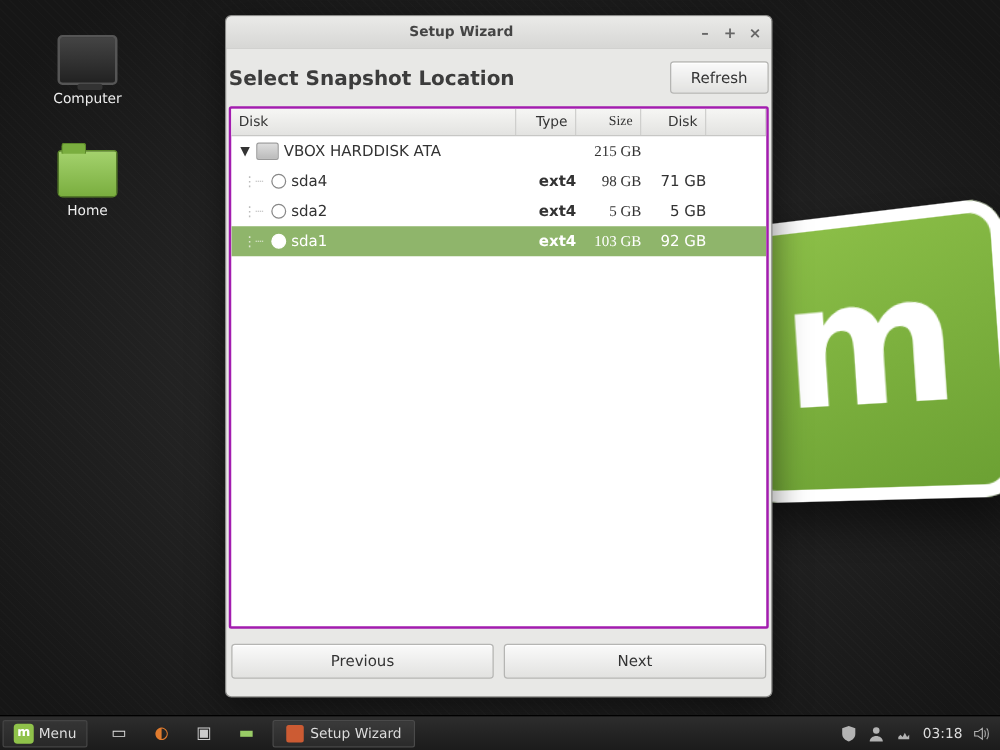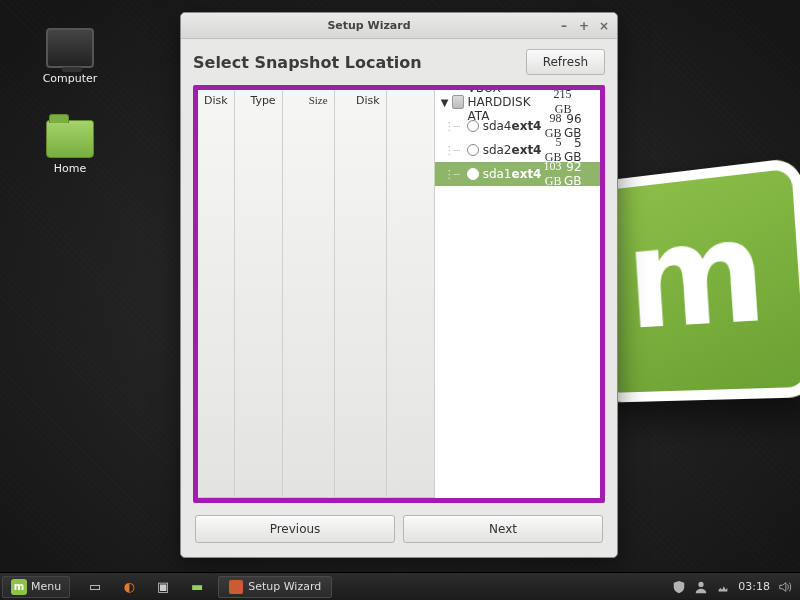--- a/index.html
+++ b/index.html
@@ -51,32 +51,32 @@
 }
 .titlebar {
   height: 26px; background: linear-gradient(#eaeae8,#d7d7d5);
   border-bottom: 1px solid #c0c0be; border-radius: 5px 5px 0 0;
   display: flex; align-items: center; padding: 0 6px;
   font-size: 11px; color: #444; font-weight: 600;
 }
 .titlebar .title { flex:1; text-align:center; }
 .titlebar .wbtn { width:14px; height:14px; margin-left:6px; color:#666; cursor:pointer; display:flex; align-items:center; justify-content:center; font-size:12px; }
 
-.content { flex:1; padding: 10px 12px; display:flex; flex-direction:column; }
+.content { flex:1; padding: 10px 2px; display:flex; flex-direction:column; }
 .heading-row { display:flex; align-items:center; margin-bottom:10px; }
 .heading { font-size: 16px; font-weight: 700; color:#3c3c3c; flex:1; }
 .btn {
   background: linear-gradient(#fafafa,#e2e2e0); border:1px solid #b5b5b3;
   border-radius:3px; font-size:12px; color:#333; padding:5px 16px; cursor:pointer;
   box-shadow: 0 1px 0 #fff inset;
 }
 
 .tree-wrap {
-  flex:1; border:5px solid #a21caf; background:#fff; border-radius:2px;
-  display:flex; flex-direction:row; overflow:hidden; margin-bottom:12px;
+  flex:1; border:2px solid #a21caf; background:#fff; border-radius:2px;
+  display:flex; flex-direction:column; overflow:hidden; margin-bottom:12px;
 }
 .tree-head {
   display:flex; background:linear-gradient(#f6f6f4,#e3e3e1); border-bottom:1px solid #c7c7c5;
   font-size:11px; color:#333;
 }
 .tree-head div { padding:4px 6px; border-right:1px solid #cfcfcd; }
 .col-disk { flex:1; }
 .col-type { width:48px; text-align:right; }
 .col-size { width:52px; text-align:right;font-family:Liberation Serif, serif; }
 .col-free { width:52px; text-align:right; }
@@ -180,21 +180,21 @@
           </div>
 
           <div class="row child">
             <div class="col-disk">
               <span class="tree-lines">⋮┈</span>
               <span class="radio"></span>
               <span>sda4</span>
             </div>
             <div class="col-type">ext4</div>
             <div class="col-size">98 GB</div>
-            <div class="col-free">96 GB</div>
+            <div class="col-free">71 GB</div>
             <div class="col-ext"></div>
           </div>
 
           <div class="row child">
             <div class="col-disk">
               <span class="tree-lines">⋮┈</span>
               <span class="radio"></span>
               <span>sda2</span>
             </div>
             <div class="col-type">ext4</div>

